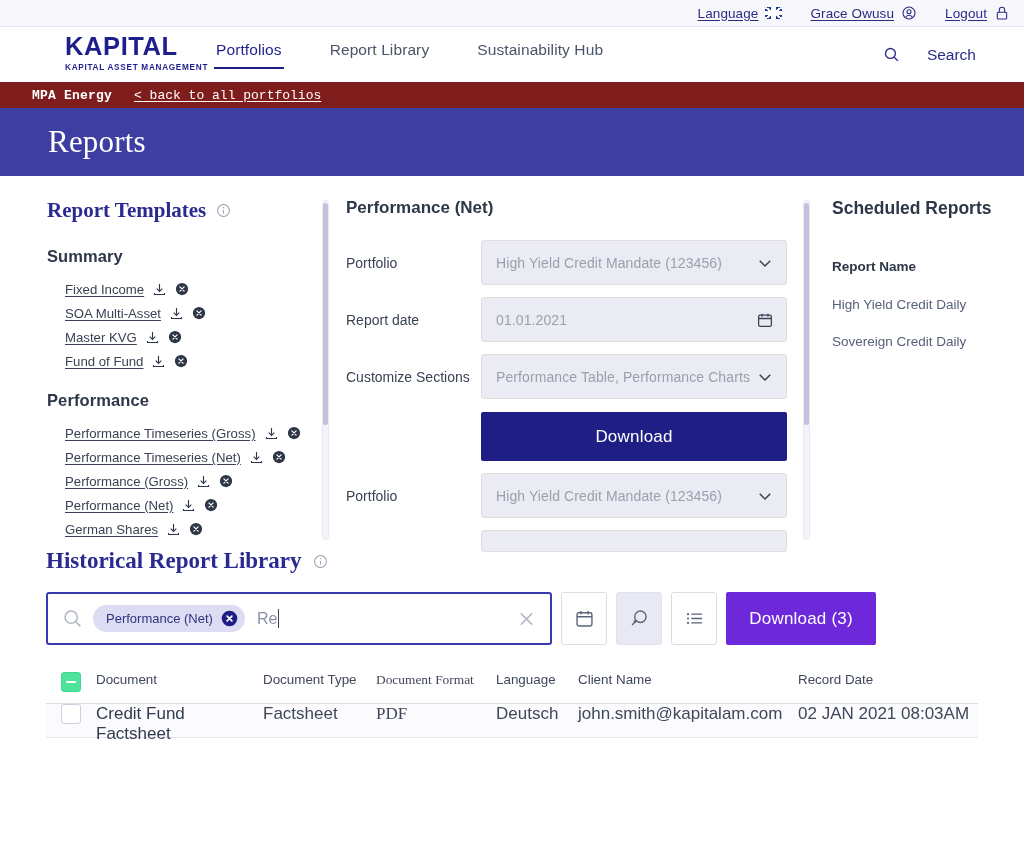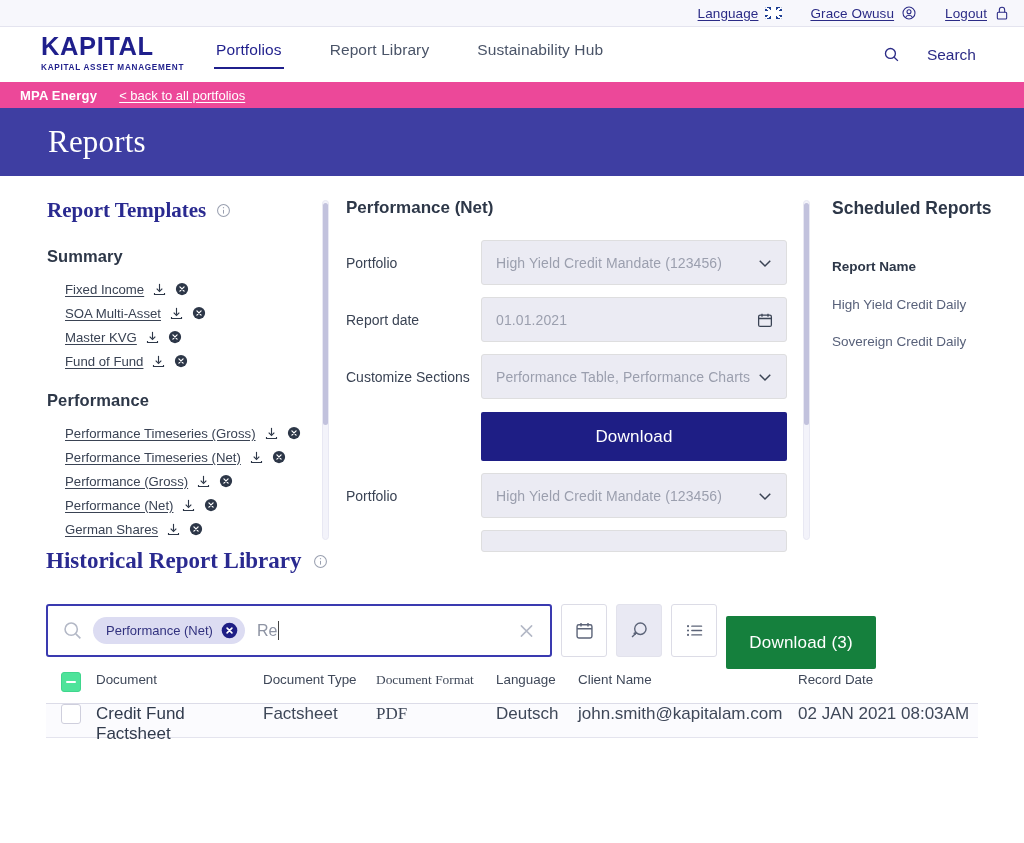--- a/index.html
+++ b/index.html
@@ -42,21 +42,21 @@
       linear-gradient(to bottom, transparent 42%, #c8102e 42%, #c8102e 58%, transparent 58%),
       linear-gradient(to right, transparent 42%, #c8102e 42%, #c8102e 58%, transparent 58%);
   }
   .icon-sm { width:16px; height:16px; display:block; }
 
   
   .main-nav {
     position: absolute; top: 27px; left: 0; width: 1024px; height: 55px;
     background: #ffffff; display: flex; align-items: center;
   }
-  .logo-wrap { position:absolute; left: 41px; top: 34px; }
+  .logo-wrap { position:absolute; left: 65px; top: 34px; }
   .logo-main {
     font-family: "Liberation Sans", sans-serif;
     font-size: 25.5px; font-weight: 700; color: #1f1f8c;
     letter-spacing: 0.6px; line-height: 1;
   }
   .logo-sub {
     font-size: 8.2px; font-weight: 700; color: #1f1f8c;
     letter-spacing: 0.72px; margin-top: 4px; line-height: 1;
   }
   .nav-items { position:absolute; left: 216px; top: 27px; height:55px; display:flex; align-items:center; gap: 0; }
@@ -71,21 +71,21 @@
   }
   .nav-search {
     position:absolute; right: 48px; top: 27px; height: 55px;
     display:flex; align-items:center; gap: 27px; cursor:pointer;
   }
   .nav-search span { font-size: 15.5px; color: #2b2b86; }
 
   
   .crumb-bar {
     position:absolute; top: 82px; left:0; width: 1024px; height: 26px;
-    background: #ec4899; display:flex; align-items:center; padding-left: 20px; gap: 22px;
+    background: #7f1d1d; display:flex; align-items:center; padding-left: 32px; gap: 22px; font-family: Liberation Mono, monospace;
   }
   .crumb-title { font-size: 13px; color: #ffffff; font-weight: 700; letter-spacing:.2px; }
   .crumb-link {
     font-size: 13px; color: #ffffff; text-decoration: underline;
     text-underline-offset: 2px; cursor:pointer;
   }
 
   
   .hero {
     position:absolute; top: 108px; left: 0; width: 1024px; height: 68px;
@@ -187,23 +187,23 @@
   .clear-x {
     position:absolute; right: 14px; top: 50%; transform: translateY(-50%);
     width: 19px; height: 19px; cursor:pointer;
   }
   .icon-btn {
     width: 53px; height: 53px; border: 1px solid #dcdce6; border-radius: 3px;
     background:#fff; display:flex; align-items:center; justify-content:center; cursor:pointer;
   }
   .icon-btn.hl { background: #e9e9f3; border-color:#e2e2ec; }
   .btn-download2 {
-    width: 174px; height: 53px; background: #15803d; color:#fff; border:none;
+    width: 174px; height: 53px; background: #6d28d9; color:#fff; border:none;
     border-radius: 2px; font-size: 17px; cursor:pointer;
-    font-family: "Liberation Sans", sans-serif; letter-spacing:.2px;margin-top:24px;
+    font-family: "Liberation Sans", sans-serif; letter-spacing:.2px;
   }
 
   
   .tbl { position:absolute; top: 672px; left: 46px; width: 932px; }
   .tbl-head, .tbl-row {
     display:flex; align-items:flex-start; height: 32px;
     border-bottom: 1px solid #e4e4ee;
   }
   .tbl-head { border-bottom: 1px solid #dcdce8; }
   .tbl-row { height: 34px; background: #fbfbfe; }

